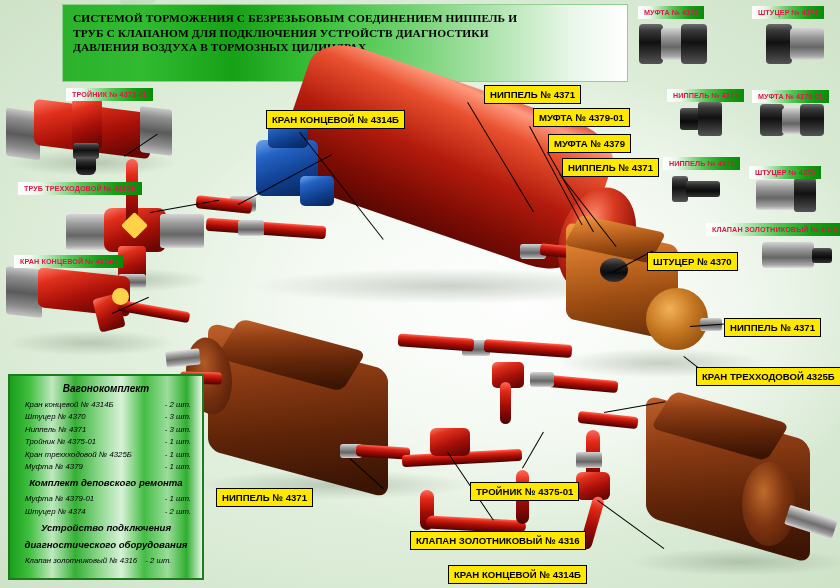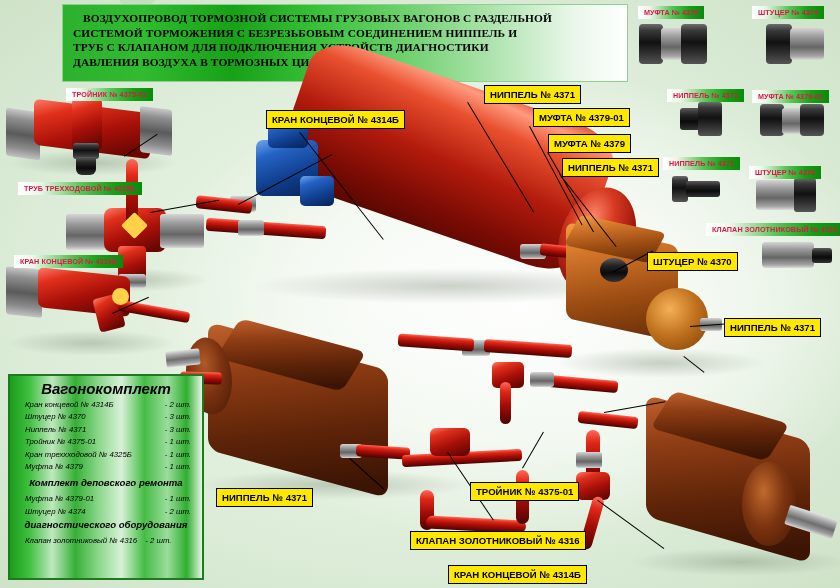--- a/index.html
+++ b/index.html
@@ -48,21 +48,21 @@
 
   
   #legend{
     position:absolute;left:8px;top:374px;width:196px;height:206px;
     border:2px solid #1d7a1d;box-sizing:border-box;padding:5px 7px;
     background:linear-gradient(90deg,#1a9e1a 0%,#3fbf3f 10%,#bfe8bf 22%,#35b035 34%,#8ad78a 46%,#d8f1d8 58%,#44bd44 70%,#9bdd9b 82%,#2fae2f 92%,#e6f6e6 100%);
     z-index:45;
   }
   #legend .lg-head{
     text-align:center;font-weight:bold;font-style:italic;color:#000;
-    font-size:15px;line-height:13px;margin:1px 0 4px 0;font-family:"Liberation Sans",sans-serif;
+    font-size:10px;line-height:13px;margin:1px 0 4px 0;font-family:"Liberation Sans",sans-serif;
   }
   #legend .lg-head.small{font-size:9.6px;margin-top:3px;}
   #legend .lg-row{
     display:flex;justify-content:space-between;align-items:baseline;
     font-style:italic;font-size:7.8px;line-height:12.4px;color:#000;padding:0 4px 0 8px;
   }
   #legend .lg-row .nm{white-space:nowrap;}
   #legend .lg-row .qt{white-space:nowrap;}
   #legend .lg-row.single{justify-content:flex-start;gap:8px;padding-left:8px;}
 
@@ -108,21 +108,20 @@
 </head>
 <body>
 
 <div id="stage">
 
   <div class="swoosh sw1"></div>
   <div class="swoosh sw2"></div>
   <div class="swoosh sw3"></div>
 
   <div id="title-banner">
-    <p class="l1">ВОЗДУХОПРОВОД ТОРМОЗНОЙ СИСТЕМЫ ГРУЗОВЫХ ВАГОНОВ С РАЗДЕЛЬНОЙ</p>
     <p class="l2">СИСТЕМОЙ  ТОРМОЖЕНИЯ  С  БЕЗРЕЗЬБОВЫМ  СОЕДИНЕНИЕМ  НИППЕЛЬ  И</p>
     <p class="l3">ТРУБ  С КЛАПАНОМ ДЛЯ  ПОДКЛЮЧЕНИЯ  УСТРОЙСТВ ДИАГНОСТИКИ</p>
     <p class="l4">ДАВЛЕНИЯ ВОЗДУХА В ТОРМОЗНЫХ ЦИЛИНДРАХ</p>
   </div>
 
   <div class="shadow" style="left:8px;top:150px;width:170px;height:26px;"></div>
   <div class="art hexnut lite" style="left:6px;top:110px;width:34px;height:48px;transform:skewY(8deg);"></div>
   <div class="art body-red" style="left:34px;top:106px;width:116px;height:46px;transform:skewY(7deg);"></div>
   <div class="art body-red" style="left:72px;top:98px;width:30px;height:52px;border-radius:5px;"></div>
   <div class="art hexnut" style="left:73px;top:143px;width:26px;height:16px;"></div>
@@ -245,20 +244,21 @@
   <div class="leader" style="left:598px;top:500px;width:82px;transform:rotate(36deg);"></div>
   <div class="leader" style="left:604px;top:412px;width:62px;transform:rotate(-10deg);"></div>
 
   <div class="ylabel" style="left:266px;top:110px;">КРАН КОНЦЕВОЙ № 4314Б</div>
   <div class="ylabel" style="left:484px;top:85px;">НИППЕЛЬ № 4371</div>
   <div class="ylabel" style="left:533px;top:108px;">МУФТА № 4379-01</div>
   <div class="ylabel" style="left:548px;top:134px;">МУФТА № 4379</div>
   <div class="ylabel" style="left:562px;top:158px;">НИППЕЛЬ № 4371</div>
   <div class="ylabel" style="left:647px;top:252px;">ШТУЦЕР № 4370</div>
   <div class="ylabel" style="left:724px;top:318px;">НИППЕЛЬ № 4371</div>
+  <div class="ylabel" style="left:696px;top:367px;">КРАН ТРЕХХОДОВОЙ 4325Б</div>
   <div class="ylabel" style="left:216px;top:488px;">НИППЕЛЬ № 4371</div>
   <div class="ylabel" style="left:470px;top:482px;">ТРОЙНИК № 4375-01</div>
   <div class="ylabel" style="left:410px;top:531px;">КЛАПАН ЗОЛОТНИКОВЫЙ № 4316</div>
   <div class="ylabel" style="left:448px;top:565px;">КРАН КОНЦЕВОЙ № 4314Б</div>
 
   <div class="glabel" style="left:66px;top:88px;">ТРОЙНИК № 4375-01</div>
   <div class="glabel" style="left:18px;top:182px;">ТРУБ ТРЕХХОДОВОЙ № 4325Б</div>
   <div class="glabel" style="left:14px;top:255px;">КРАН КОНЦЕВОЙ № 4314Б</div>
   <div class="glabel" style="left:638px;top:6px;">МУФТА № 4379</div>
   <div class="glabel" style="left:752px;top:6px;">ШТУЦЕР № 4374</div>
@@ -300,20 +300,21 @@
 
     <div class="lg-row">
       <span class="nm">Муфта № 4379-01</span>
       <span class="qt">- 1 шт.</span>
     </div>
     <div class="lg-row">
       <span class="nm">Штуцер № 4374</span>
       <span class="qt">- 2 шт.</span>
     </div>
 
+    <div class="lg-head small">Устройство подключения</div>
     <div class="lg-head small" style="margin-top:0;">диагностического оборудования</div>
 
     <div class="lg-row single">
       <span class="nm">Клапан  золотниковый № 4316</span>
       <span class="qt">- 2 шт.</span>
     </div>
   </div>
 
 </div>
 

